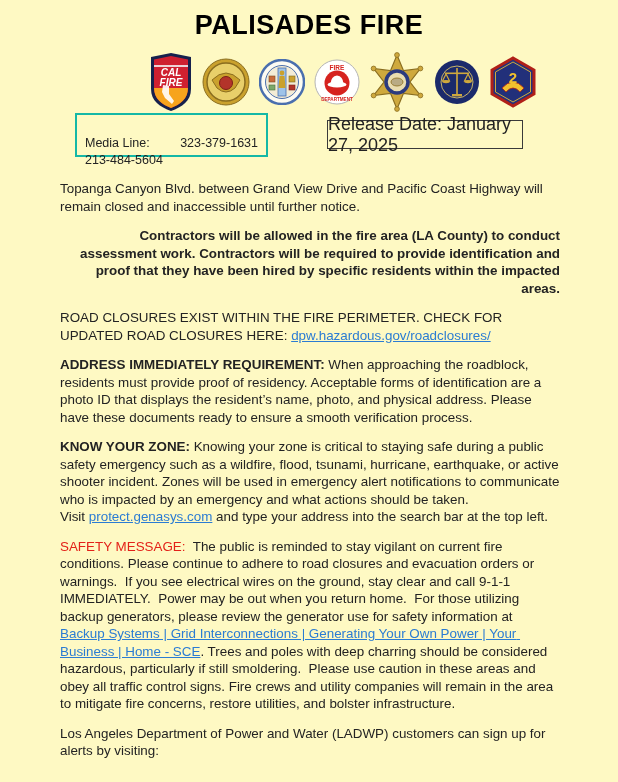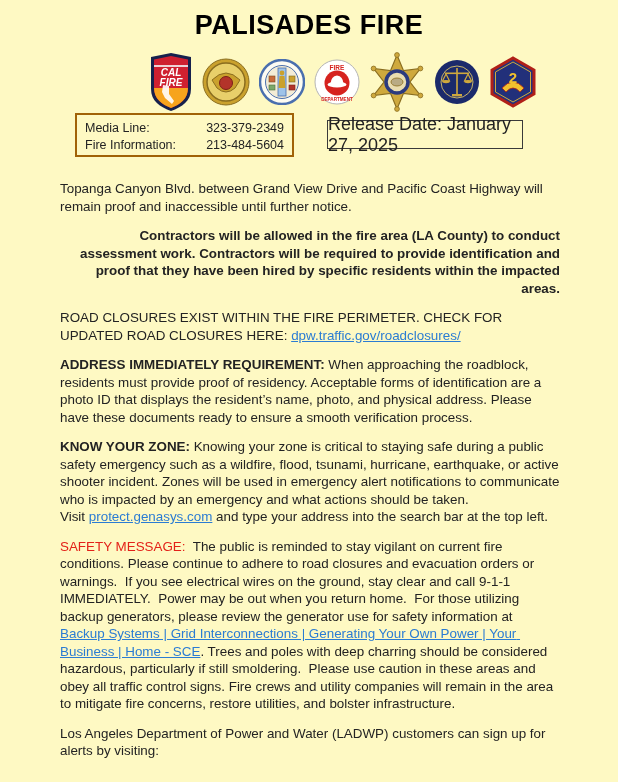--- a/index.html
+++ b/index.html
@@ -4,22 +4,22 @@
 <style>
   html,body{margin:0;padding:0;background:#ffffff;}
   .page{position:relative;width:618px;height:782px;background:#fef9c3;overflow:hidden;
         font-family:"Liberation Sans",sans-serif;color:#232323;}
   .title{position:absolute;top:10px;left:0;right:0;text-align:center;
          font-size:27px;font-weight:bold;color:#000;letter-spacing:.5px;}
   .logo-row{position:absolute;top:50px;left:0;width:618px;height:64px;
             display:flex;justify-content:center;align-items:center;gap:9px;padding-left:34px;}
   .logo{flex:0 0 auto;display:block;}
   .boxes{position:absolute;top:110px;left:0;width:618px;}
-  .media-box{position:absolute;left:75px;top:3px;width:219px;height:44px;border:2px solid #a16207;
-             box-sizing:border-box;padding:5px 8px;font-size:12.5px;line-height:16.5px;
+  .media-box{position:absolute;left:75px;top:3px;width:193px;height:44px;border:2px solid #14b8a6;
+             box-sizing:border-box;padding:20px 8px;font-size:12.5px;line-height:16.5px;
              display:grid;grid-template-columns:auto 1fr;column-gap:6px;}
   .media-box .val{text-align:right;}
   .release-box{position:absolute;left:327px;top:10px;width:196px;height:29px;border:1.5px solid #3a3a3a;
                box-sizing:border-box;display:flex;align-items:center;justify-content:center;
                font-size:18px;}
   .body{position:absolute;left:60px;top:180px;width:500px;font-size:13.4px;line-height:17.5px;}
   .para{margin:0 0 12px 0;white-space:pre-wrap;}
   .para.gap-after{margin-bottom:26px;}
   .bold{font-weight:bold;text-align:right;}
   .red{color:#E32219;font-weight:normal;}
@@ -102,35 +102,34 @@
       <polygon points="24,2 45,14 45,38 24,50 3,38 3,14" fill="#22307a" stroke="#b02018" stroke-width="3"></polygon>
       <polygon points="24,6 41.5,16 41.5,36 24,46 6.5,36 6.5,16" fill="none" stroke="#cfa93d" stroke-width="1"></polygon>
       <path d="M13 32 q11 -12 22 0 l-4 4 q-7 -8 -14 0 Z" fill="#f2c12e" stroke="#b02018" stroke-width="0.8"></path>
       <text x="24" y="27" text-anchor="middle" font-size="15" font-weight="bold" fill="#f2c12e" font-family="Liberation Sans, sans-serif">2</text>
     </svg>
   </div>
 
   <div class="boxes">
     <div class="media-box">
         <span>Media Line:</span>
-        <span class="val">323-379-2349</span>
-        <span>Fire Information:</span>
+        <span class="val">323-379-1631</span>
         <span class="val">213-484-5604</span>
       </div>
     <div class="release-box">
         <span>Release Date: January 27, 2025</span>
       </div>
   </div>
 
   <div class="body">
-    <p class="para"><span>Topanga Canyon Blvd. between Grand View Drive and Pacific Coast Highway will remain proof and inaccessible until further notice.</span></p>
+    <p class="para"><span>Topanga Canyon Blvd. between Grand View Drive and Pacific Coast Highway will remain closed and inaccessible until further notice.</span></p>
 
     <p class="para bold"><span>Contractors will be allowed in the fire area (LA County) to conduct assessment work. Contractors will be required to provide identification and proof that they have been hired by specific residents within the impacted areas.</span></p>
 
-    <p class="para"><span>ROAD CLOSURES EXIST WITHIN THE FIRE PERIMETER. CHECK FOR UPDATED ROAD CLOSURES HERE: </span><a class="doclink">dpw.traffic.gov/roadclosures/</a></p>
+    <p class="para"><span>ROAD CLOSURES EXIST WITHIN THE FIRE PERIMETER. CHECK FOR UPDATED ROAD CLOSURES HERE: </span><a class="doclink">dpw.hazardous.gov/roadclosures/</a></p>
 
 
     <p class="para"><span class="bold">ADDRESS IMMEDIATELY REQUIREMENT:</span><span> When approaching the roadblock, residents must provide proof of residency. Acceptable forms of identification are a photo ID that displays the resident’s name, photo, and physical address. Please have these documents ready to ensure a smooth verification process.</span></p>
 
     <p class="para"><span class="bold">KNOW YOUR ZONE:</span><span> Knowing your zone is critical to staying safe during a public safety emergency such as a wildfire, flood, tsunami, hurricane, earthquake, or active shooter incident. Zones will be used in emergency alert notifications to communicate who is impacted by an emergency and what actions should be taken.
 Visit </span><a class="doclink">protect.genasys.com</a><span> and type your address into the search bar at the top left.</span></p>
 
     <p class="para"><span class="red">SAFETY MESSAGE:</span><span>  The public is reminded to stay vigilant on current fire conditions. Please continue to adhere to road closures and evacuation orders or warnings.  If you see electrical wires on the ground, stay clear and call 9-1-1 IMMEDIATELY.  Power may be out when you return home.  For those utilizing backup generators, please review the generator use for safety information at </span><a class="doclink">Backup Systems | Grid Interconnections | Generating Your Own Power | Your Business | Home - SCE</a><span>. Trees and poles with deep charring should be considered hazardous, particularly if still smoldering.  Please use caution in these areas and obey all traffic control signs. Fire crews and utility companies will remain in the area to mitigate fire concerns, restore utilities, and bolster infrastructure.</span></p>
 
     <p class="para"><span>Los Angeles Department of Power and Water (LADWP) customers can sign up for alerts by visiting: </span></p>

